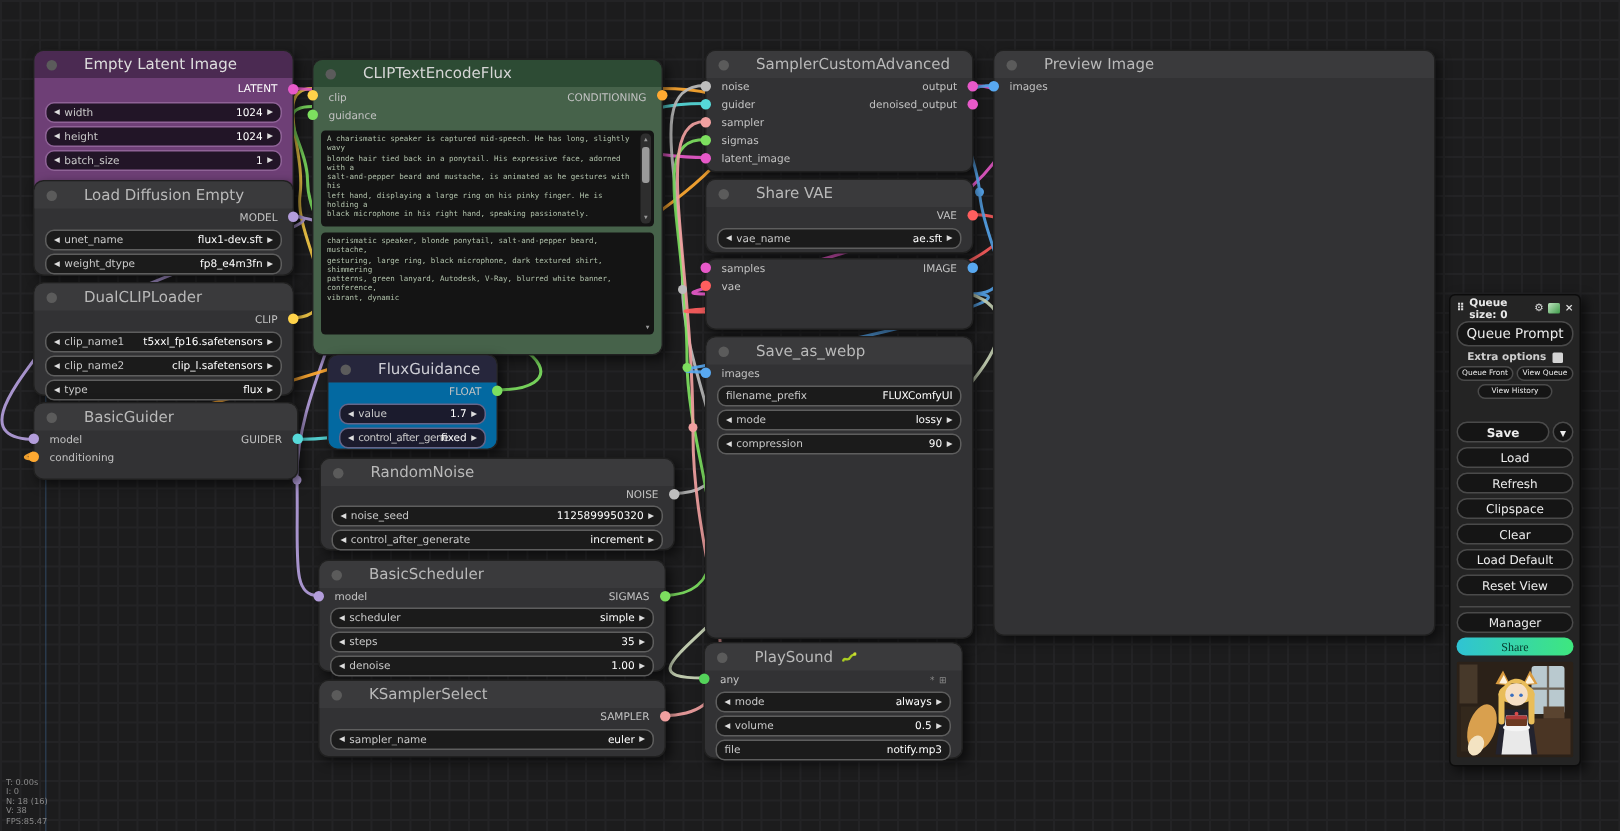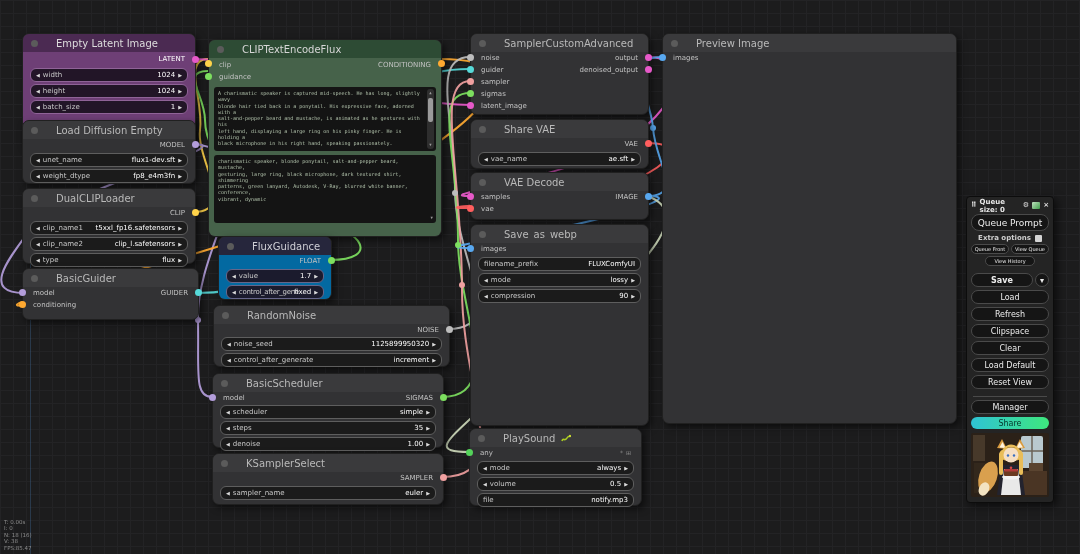--- a/index.html
+++ b/index.html
@@ -43,21 +43,21 @@
   #menu{position:absolute;z-index:5;left:966px;top:196px;width:88px;background:#242424;
     border:1px solid #0c0c0c;border-radius:4px;box-shadow:3px 3px 8px rgba(0,0,0,.6);
     padding:3px 4px 5px;box-sizing:border-box;}
   .mtitle{display:flex;align-items:center;gap:3px;color:#e8e8e8;font-size:7px;font-weight:bold;height:11px;}
   .mbtn{background:#151515;border:1px solid #4a4a4a;border-radius:7px;color:#ececec;
     display:flex;align-items:center;justify-content:center;font-size:8px;height:12px;margin-top:3px;cursor:pointer;}
   .mbtn.big{height:15px;font-size:9px;border-radius:8px;}
   .tiny{height:8px;font-size:5px;border-radius:5px;flex:1;margin-top:2px;}
   .mrow{display:flex;gap:2px;}
   .mdiv{height:1px;background:#4a4a4a;margin:7px 2px 2px;}
-  .share{background:linear-gradient(90deg,#2fc3d4,#3ee77e);color:#05372b;border:none;}
+  .share{background:linear-gradient(90deg,#2fc3d4,#3ee77e);color:#05372b;border:none;font-family:Liberation Serif, serif;}
   .chk{width:7px;height:7px;background:#d4d4d4;border-radius:1px;display:inline-block;}
   .xopt{display:flex;align-items:center;justify-content:center;gap:4px;color:#cfcfcf;
     font-size:7px;margin-top:3px;font-weight:bold;}
   #stats{position:absolute;left:4px;top:519px;z-index:3;color:#8a8a8a;font-size:5.5px;line-height:6.4px;}
   #vline{position:absolute;left:30px;top:250px;width:1px;height:304px;background:#3a5d86;opacity:.45;z-index:0;}
   .mico{color:#dedede;font-size:7px;line-height:1;}
   .imgic{width:8px;height:7px;border-radius:1px;background:linear-gradient(135deg,#bfe3c0,#3f9d4a);display:inline-block;}
 </style>
 </head>
 <body>
@@ -361,24 +361,20 @@
       </div>
   <div class="widget">
         <span class="arr">◀</span>
         <span class="wl">vae_name</span>
         <span class="wv">ae.sft</span>
         <span class="arr">▶</span>
       </div>
 </div>
 
 <div class="node" style="left:470px;top:172px;width:177px;height:46px">
-  <div class="nhead">
-        <span class="ndot"></span>
-        <span class="ntitle">VAE Decode</span>
-      </div>
   <div class="srow">
         <span class="inlabel">samples</span>
         <span class="outlabel">IMAGE</span>
     <span class="dot in" style="background: rgb(231, 89, 201);"></span>
     <span class="dot out" style="background: rgb(88, 168, 240);"></span>
       </div>
   <div class="srow">
         <span class="inlabel">vae</span>
     <span class="dot in" style="background: rgb(255, 94, 94);"></span>
       </div>
@@ -467,21 +463,21 @@
         <span>Extra options</span>
         <span class="chk"></span>
       </div>
   <div class="mrow">
     <div class="mbtn tiny">Queue Front</div>
     <div class="mbtn tiny">View Queue</div>
   </div>
   <div class="mrow" style="justify-content:center">
         <div class="mbtn tiny" style="flex:0 0 48px">View History</div>
       </div>
-  <div class="mrow" style="margin-top:4px">
+  <div class="mrow" style="margin-top:12px">
     <div class="mbtn" style="flex:1;font-weight:bold">Save</div>
     <div class="mbtn" style="flex:0 0 12px">
           <span>▾</span>
         </div>
   </div>
   <div class="mbtn">Load</div>
   <div class="mbtn">Refresh</div>
   <div class="mbtn">Clipspace</div>
   <div class="mbtn">Clear</div>
   <div class="mbtn">Load Default</div>

